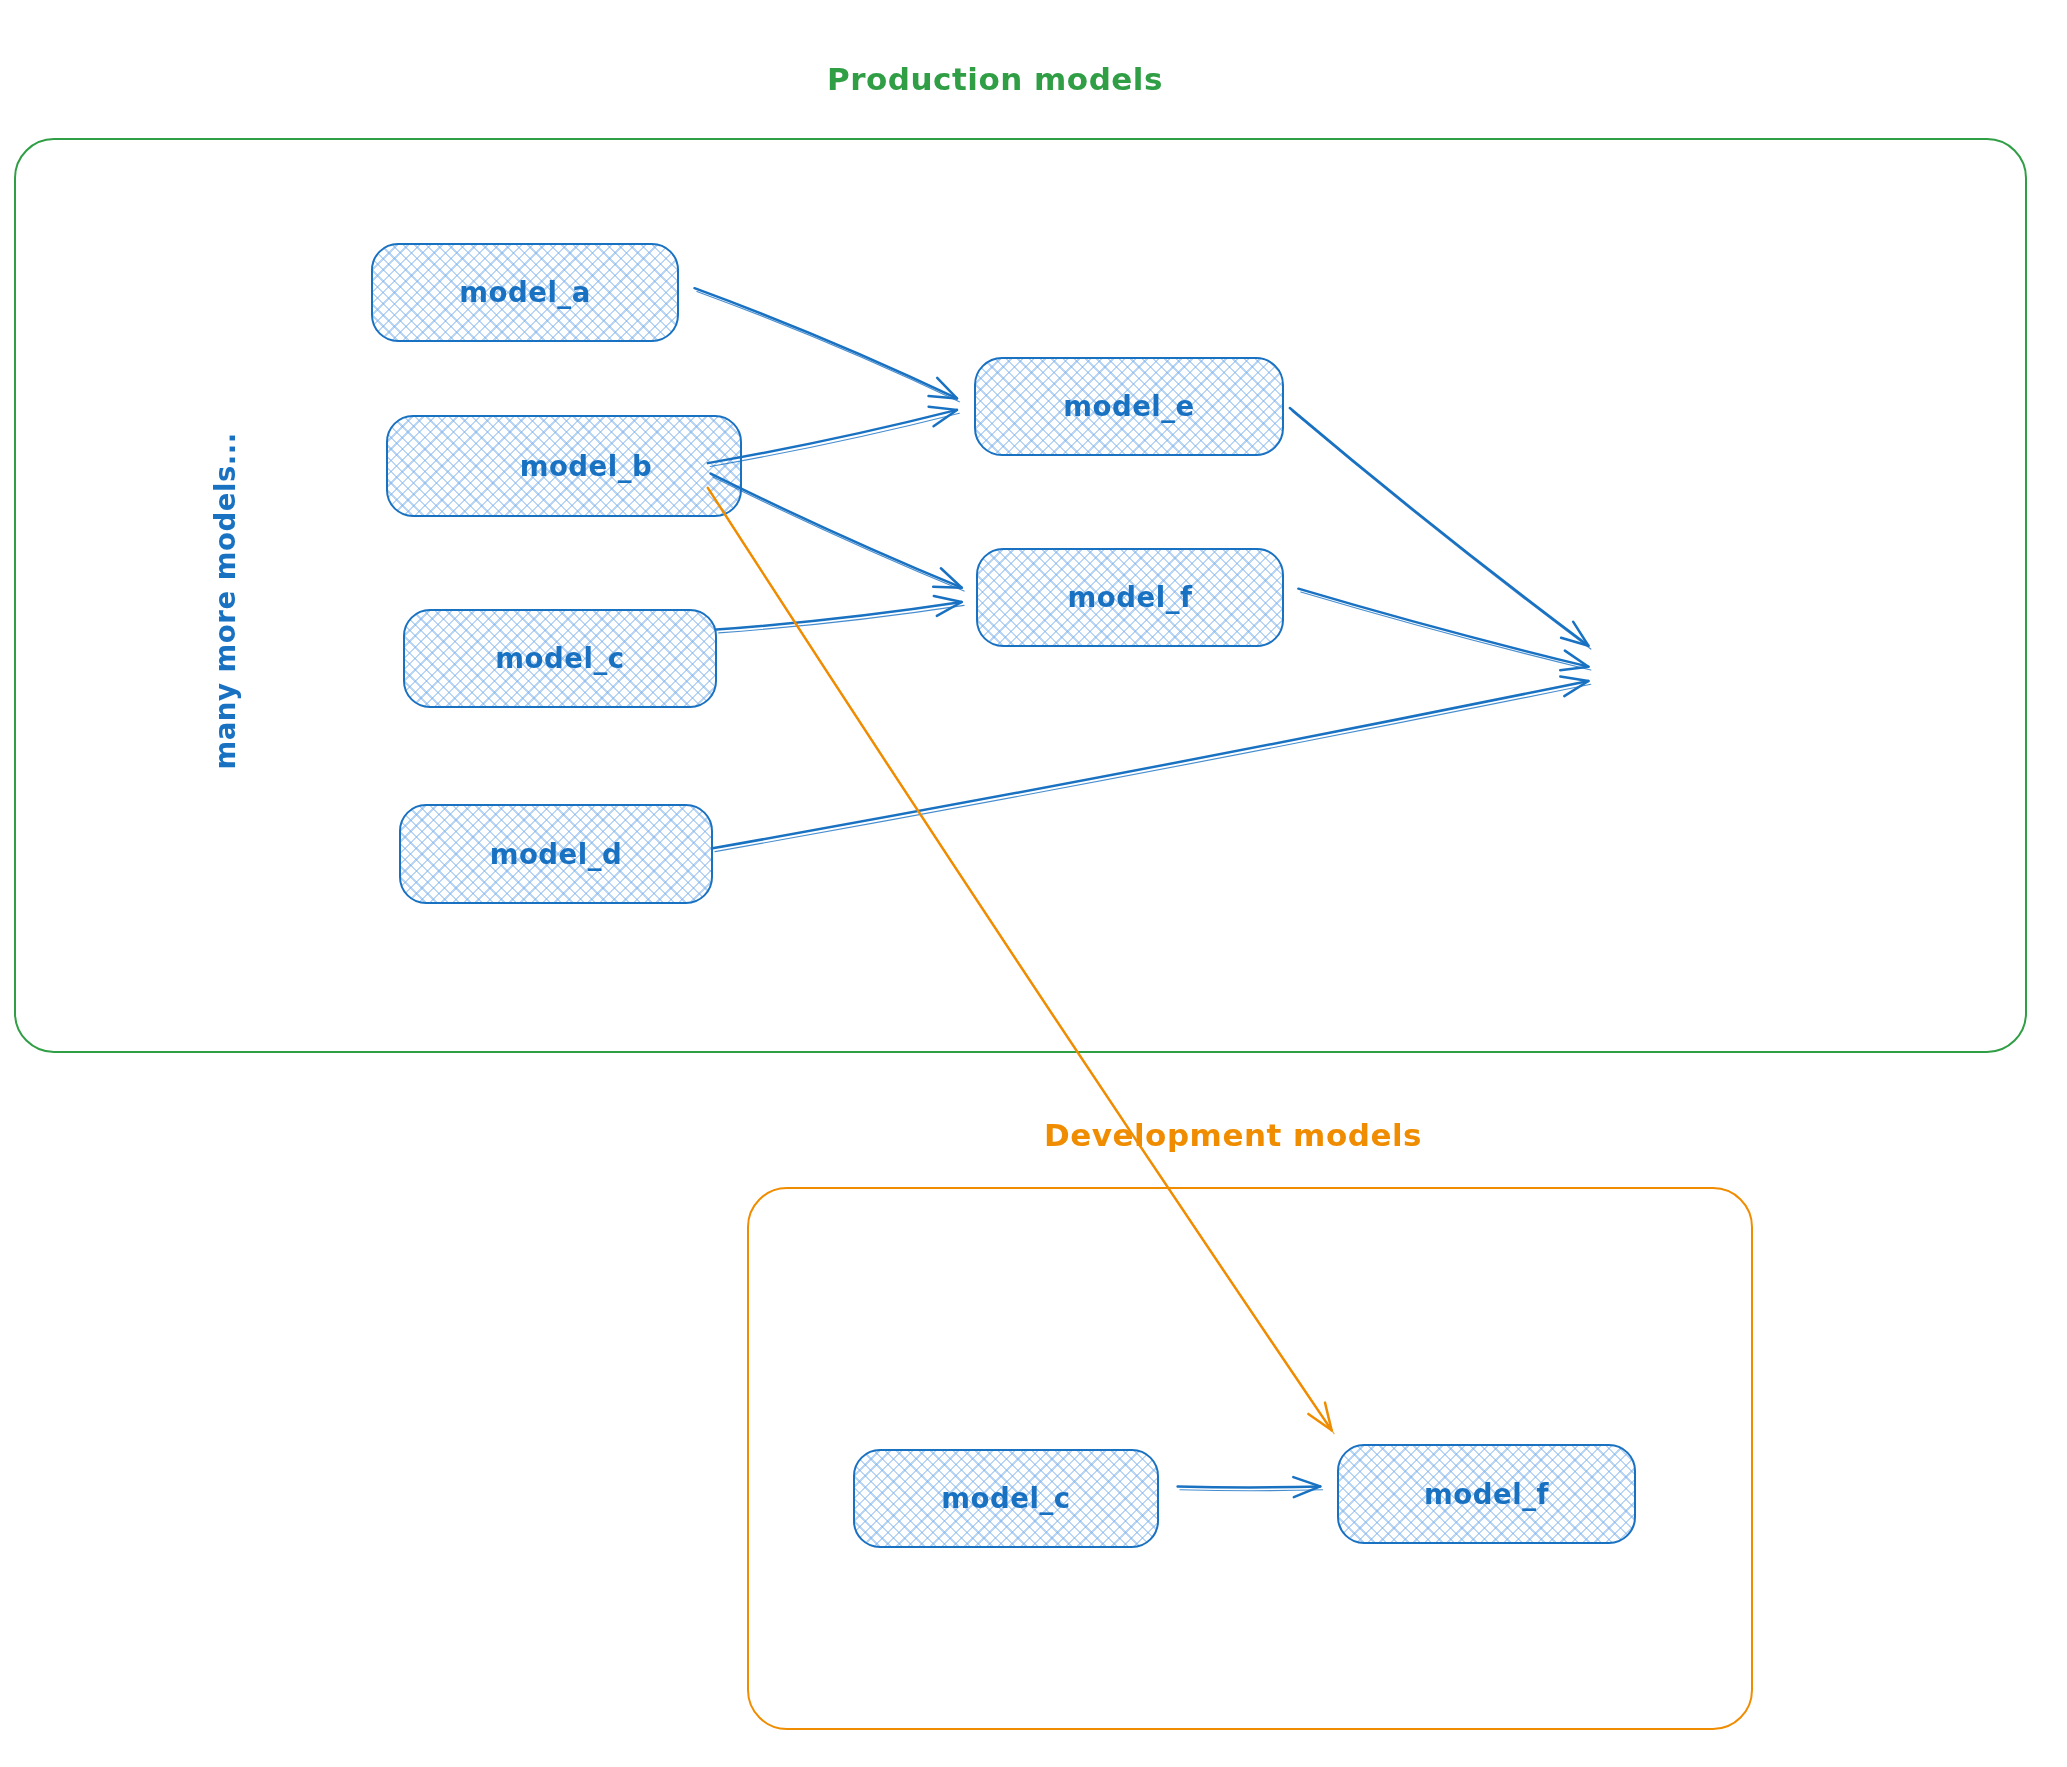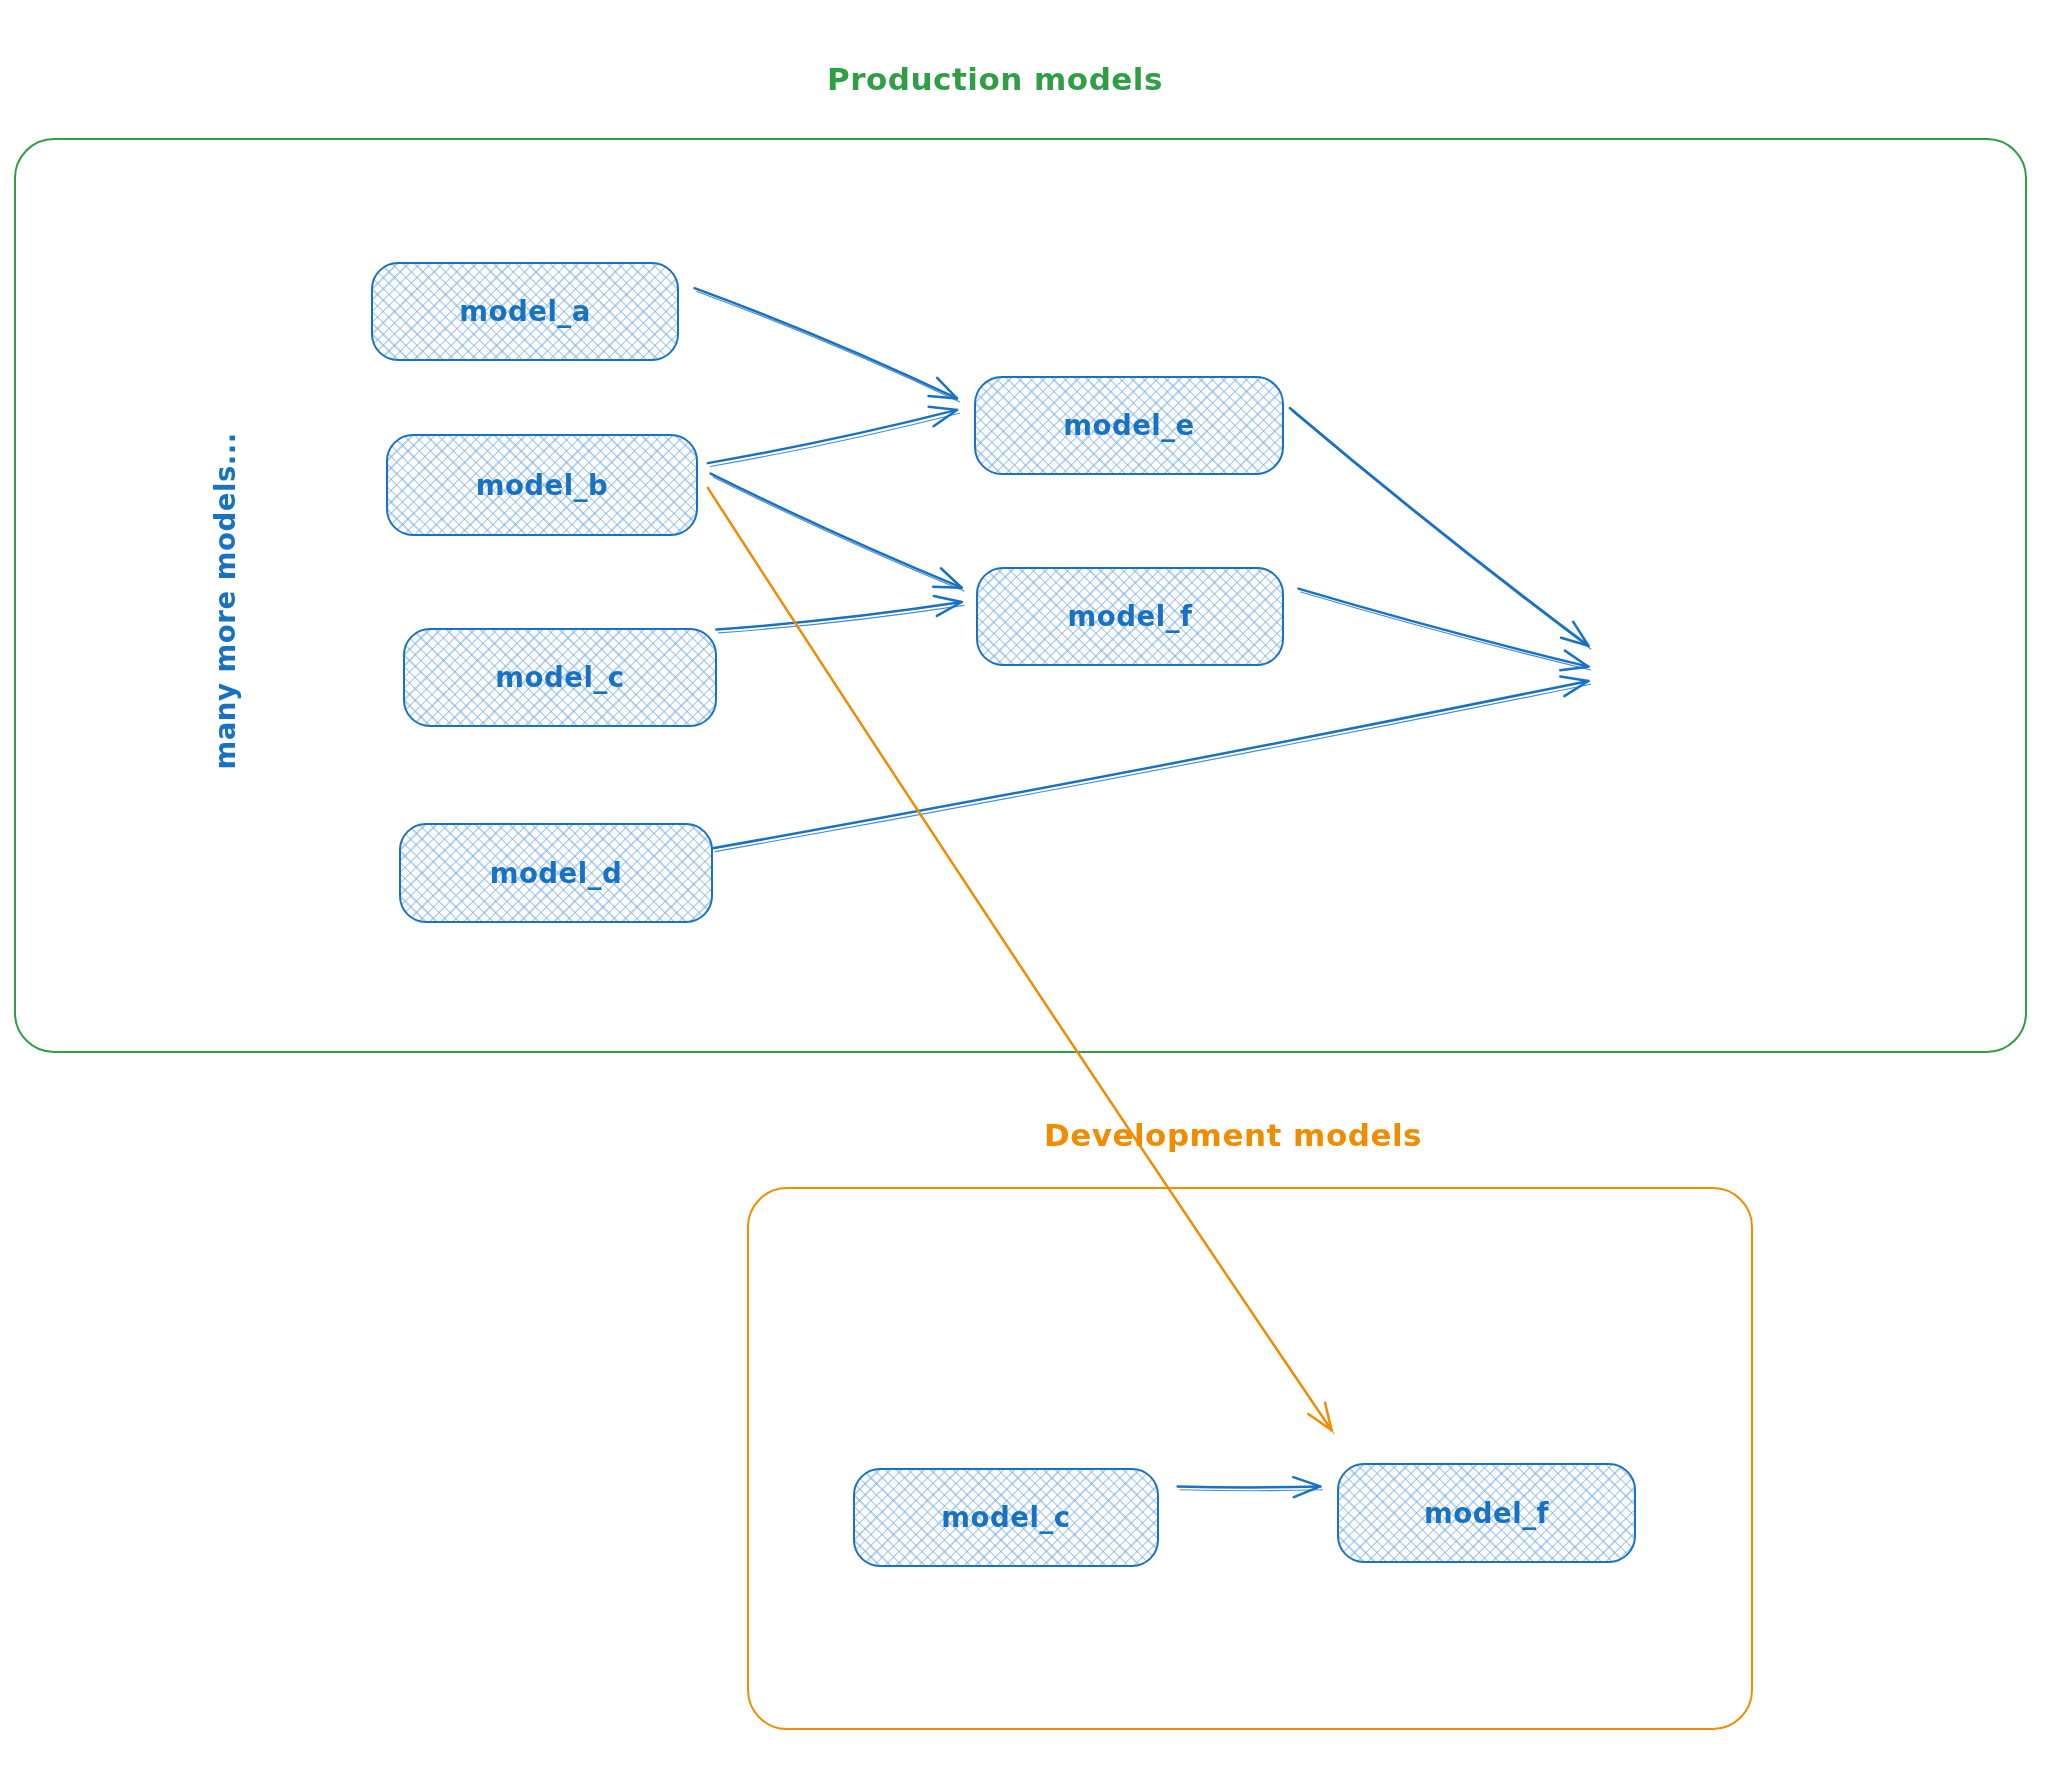--- a/index.html
+++ b/index.html
@@ -47,21 +47,20 @@
   .node{
     position:absolute;
     border:2.4px solid #1971c2;
     border-radius:27px;
     display:flex;align-items:center;justify-content:center;
     background-color:#ffffff;
     background-image:
       repeating-linear-gradient(45deg,  rgba(118,174,233,0.50) 0px, rgba(118,174,233,0.50) 1.7px, transparent 1.7px, transparent 8px),
       repeating-linear-gradient(135deg, rgba(118,174,233,0.50) 0px, rgba(118,174,233,0.50) 1.7px, transparent 1.7px, transparent 8px);
     z-index:2;
-    margin-top:19px;
   }
   .node-label{
     color:#1971c2;
     font-size:27.6px;
     font-weight:600;
     letter-spacing:0.5px;
   }
   #edges-layer{
     position:absolute;
     left:0;top:0;
@@ -82,21 +81,21 @@
   <div class="section-title green" style="left:827px;top:61px;width:285px;">Production models</div>
 
   <div class="section-title orange" style="left:1044px;top:1117px;width:285px;">Development models</div>
 
   <div class="side-note">many more models...</div>
 
   <div class="node" style="left:371px;top:243px;width:304px;height:95px;">
     <span class="node-label">model_a</span>
   </div>
 
-  <div class="node" style="left:386px;top:415px;width:308px;height:98px;">
+  <div class="node" style="left:386px;top:415px;width:308px;height:98px;padding-left:44px;">
     <span class="node-label">model_b</span>
   </div>
 
   <div class="node" style="left:403px;top:609px;width:310px;height:95px;">
     <span class="node-label">model_c</span>
   </div>
 
   <div class="node" style="left:399px;top:804px;width:310px;height:96px;justify-content:center;">
     <span class="node-label">model_d</span>
   </div>

